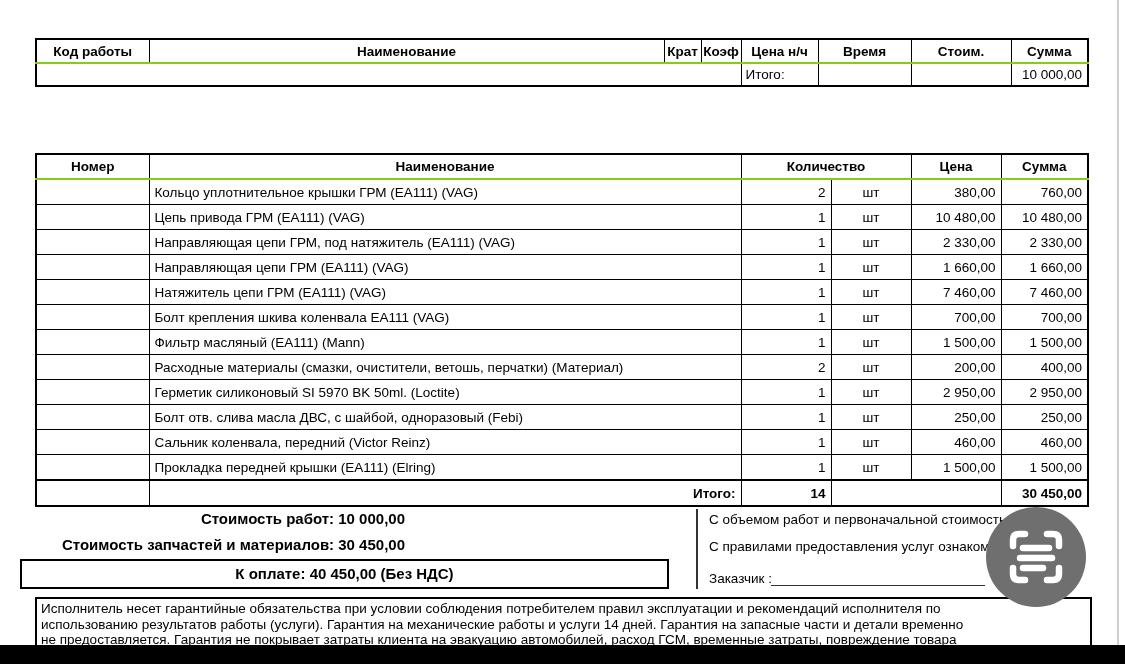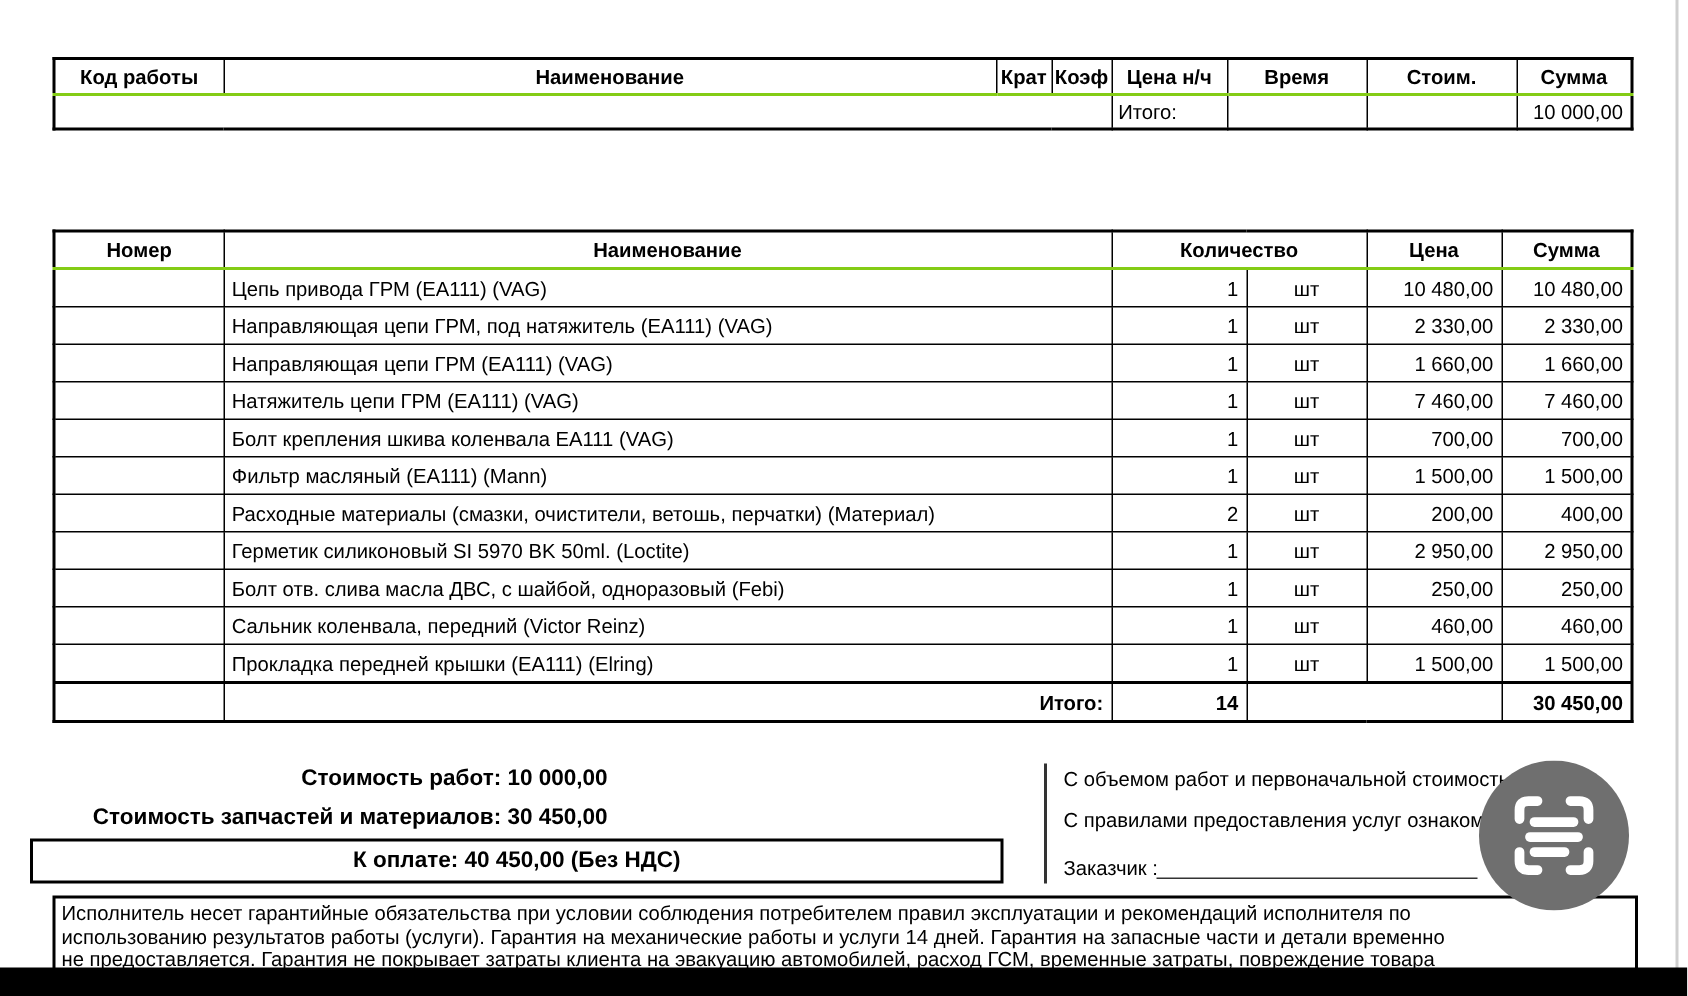--- a/index.html
+++ b/index.html
@@ -93,20 +93,28 @@
     <tbody>
         <tr class="head">
       <th>Номер</th>
       <th>Наименование</th>
       <th colspan="2">Количество</th>
       <th>Цена</th>
       <th>Сумма</th>
     </tr>
     <tr class="r">
       <td></td>
+      <td class="c-name">Кольцо уплотнительное крышки ГРМ (EA111) (VAG)</td>
+      <td class="c-qty">2</td>
+      <td class="c-unit">шт</td>
+      <td class="c-money">380,00</td>
+      <td class="c-money">760,00</td>
+    </tr>
+    <tr class="r">
+      <td></td>
       <td class="c-name">Цепь привода ГРМ (EA111) (VAG)</td>
       <td class="c-qty">1</td>
       <td class="c-unit">шт</td>
       <td class="c-money">10 480,00</td>
       <td class="c-money">10 480,00</td>
     </tr>
     <tr class="r">
       <td></td>
       <td class="c-name">Направляющая цепи ГРМ, под натяжитель (EA111) (VAG)</td>
       <td class="c-qty">1</td>

